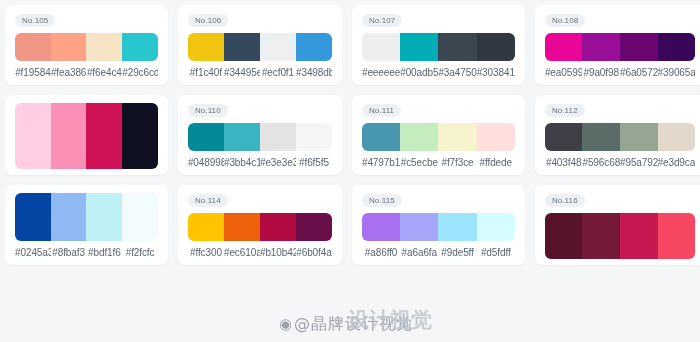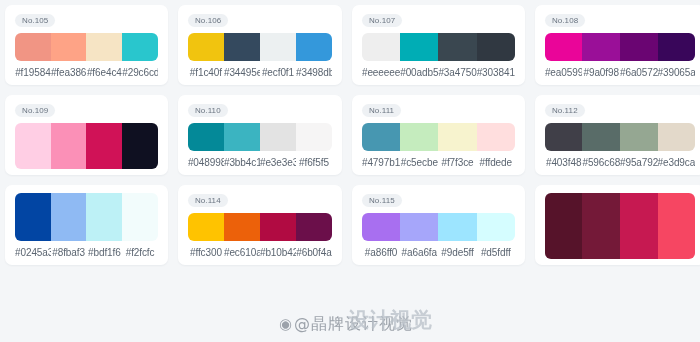--- a/index.html
+++ b/index.html
@@ -200,23 +200,20 @@
         <div class="labels">
           <div class="label">#ea0599</div>
           <div class="label">#9a0f98</div>
           <div class="label">#6a0572</div>
           <div class="label">#39065a</div>
         </div>
       </div>
     </div>
     <div class="card-cell">
       <div class="card">
-        <div class="card-header">
-          <span class="badge">No.109</span>
-        </div>
         <div class="swatches">
           <div class="swatch" style="background: rgb(255, 206, 228);"></div>
           <div class="swatch" style="background: rgb(251, 144, 183);"></div>
           <div class="swatch" style="background: rgb(208, 18, 87);"></div>
           <div class="swatch" style="background: rgb(15, 16, 33);"></div>
         </div>
       </div>
     </div>
     <div class="card-cell">
       <div class="card">
@@ -324,20 +321,23 @@
         <div class="labels">
           <div class="label">#a86ff0</div>
           <div class="label">#a6a6fa</div>
           <div class="label">#9de5ff</div>
           <div class="label">#d5fdff</div>
         </div>
       </div>
     </div>
     <div class="card-cell">
       <div class="card">
+        <div class="card-header">
+          <span class="badge">No.116</span>
+        </div>
         <div class="swatches">
           <div class="swatch" style="background: rgb(86, 19, 42);"></div>
           <div class="swatch" style="background: rgb(116, 25, 56);"></div>
           <div class="swatch" style="background: rgb(198, 25, 81);"></div>
           <div class="swatch" style="background: rgb(246, 70, 98);"></div>
         </div>
       </div>
     </div>
   </div>
 

